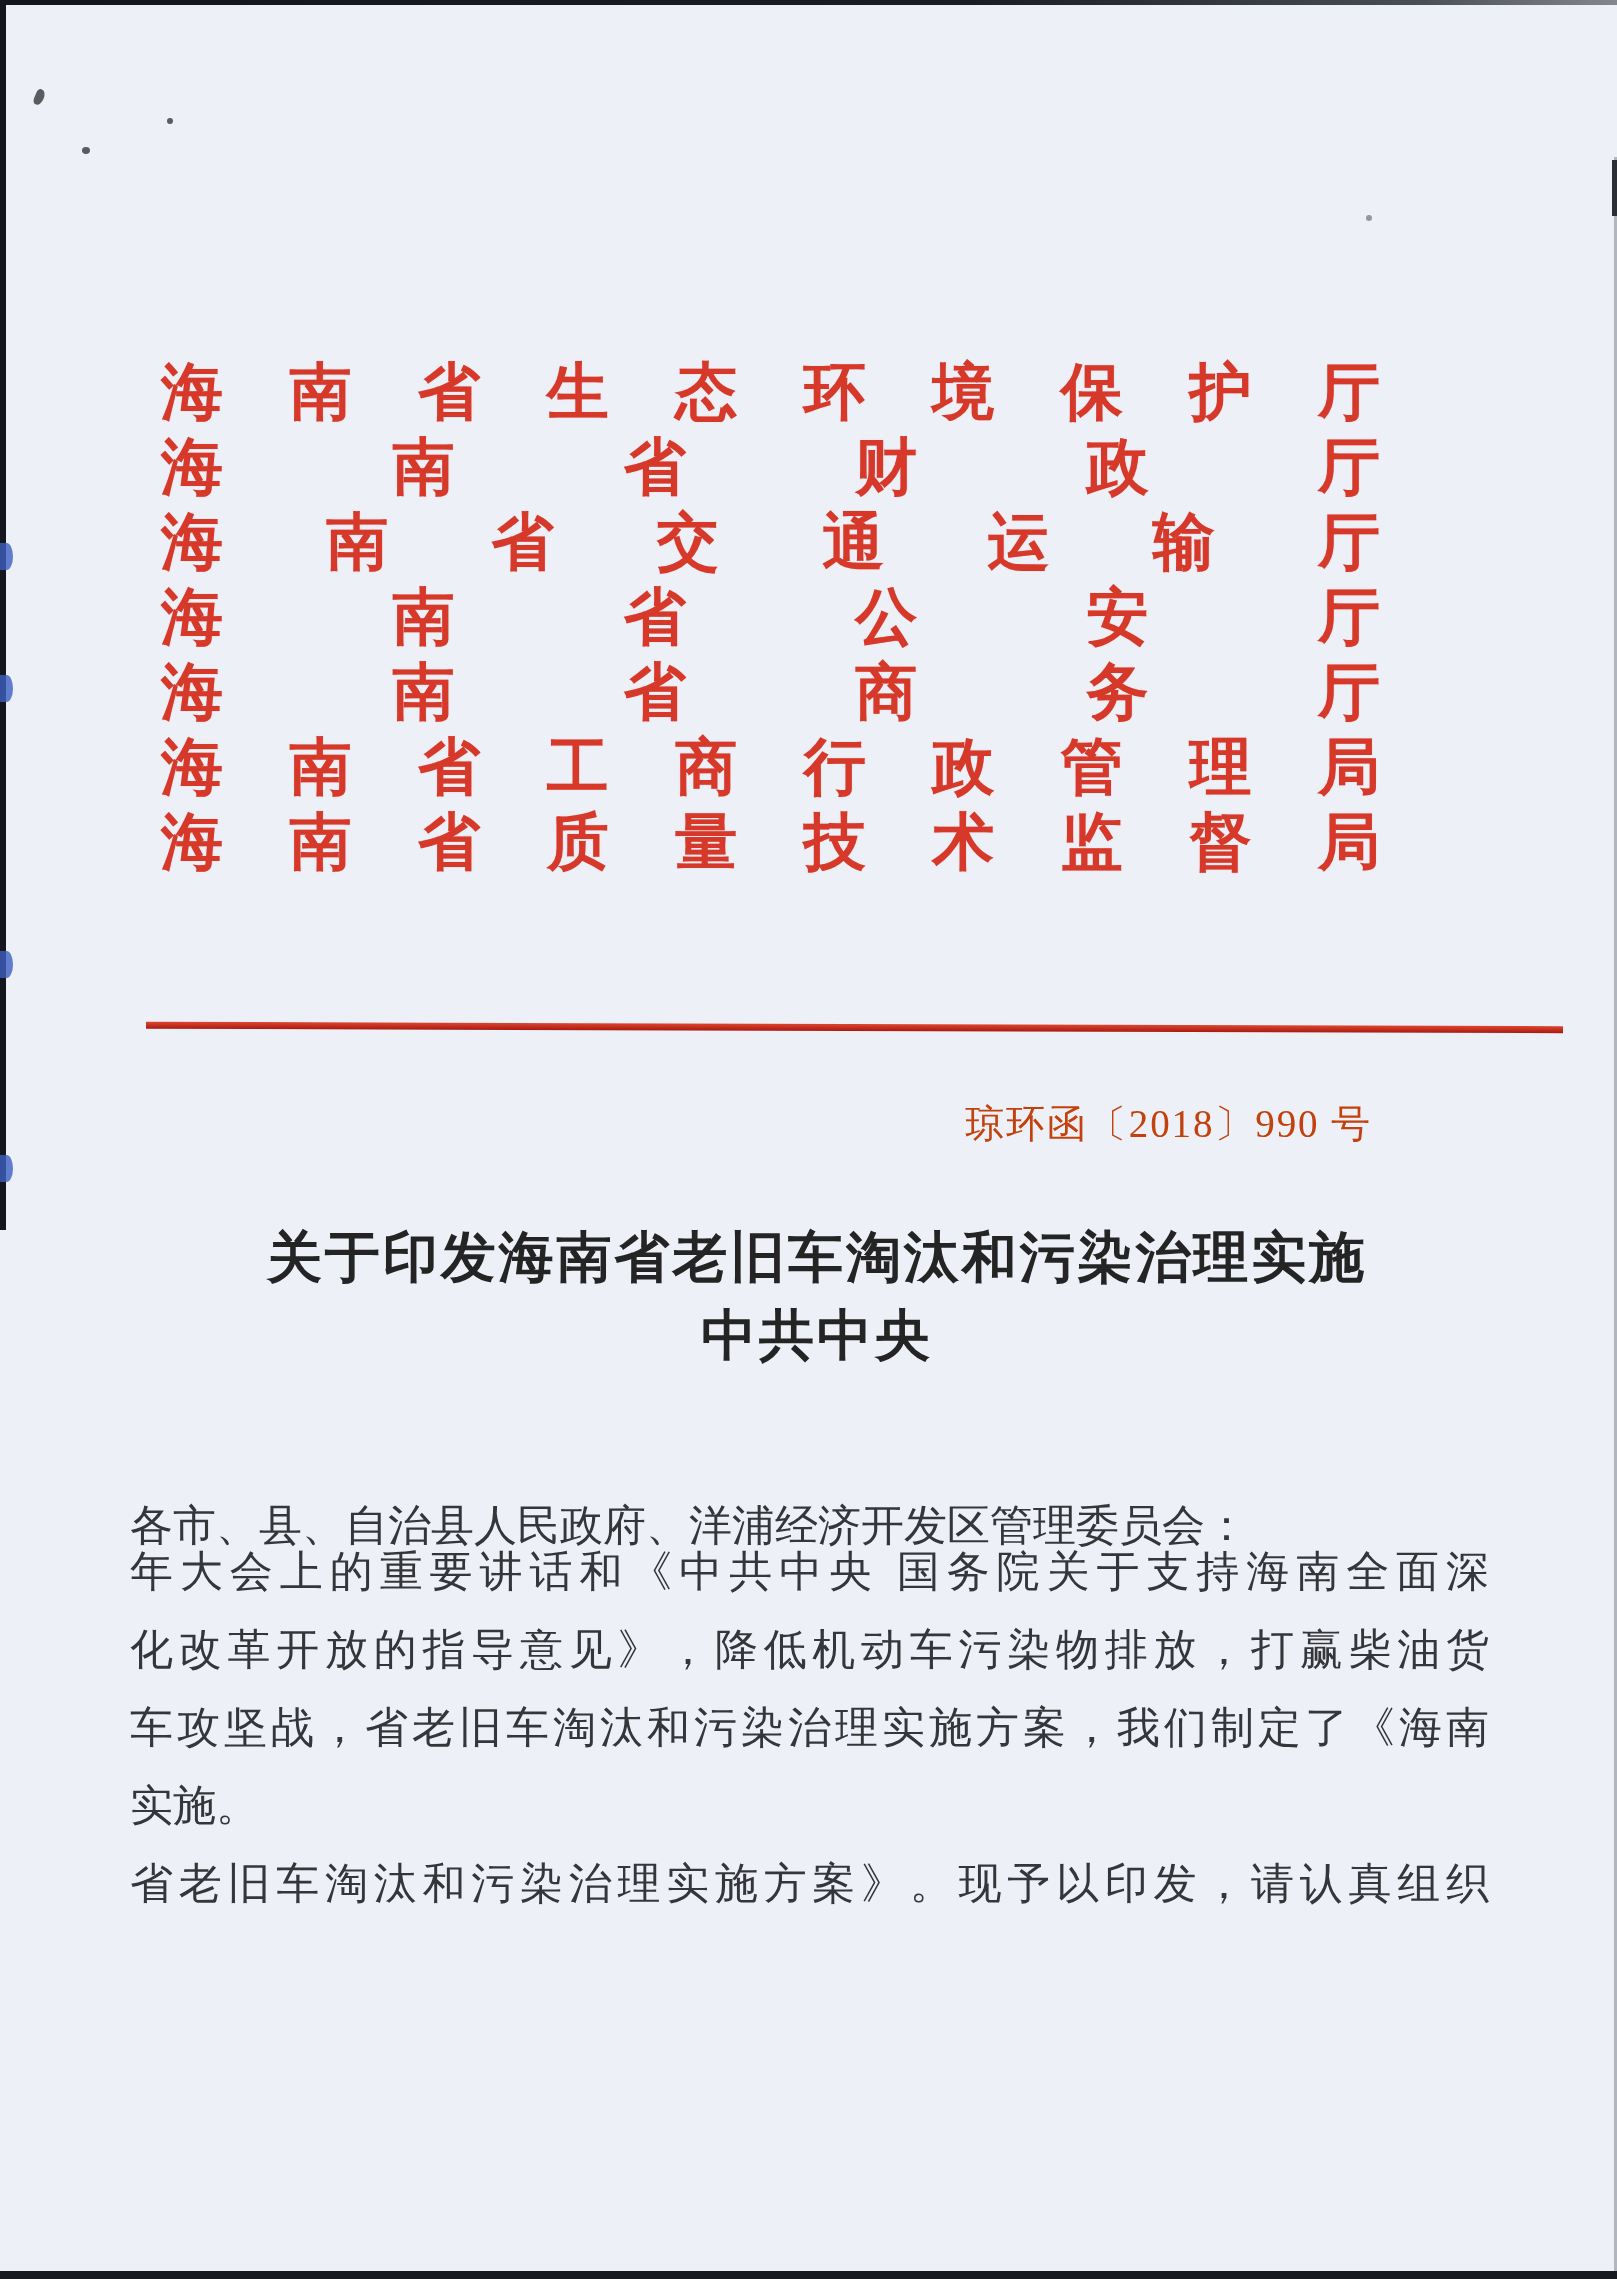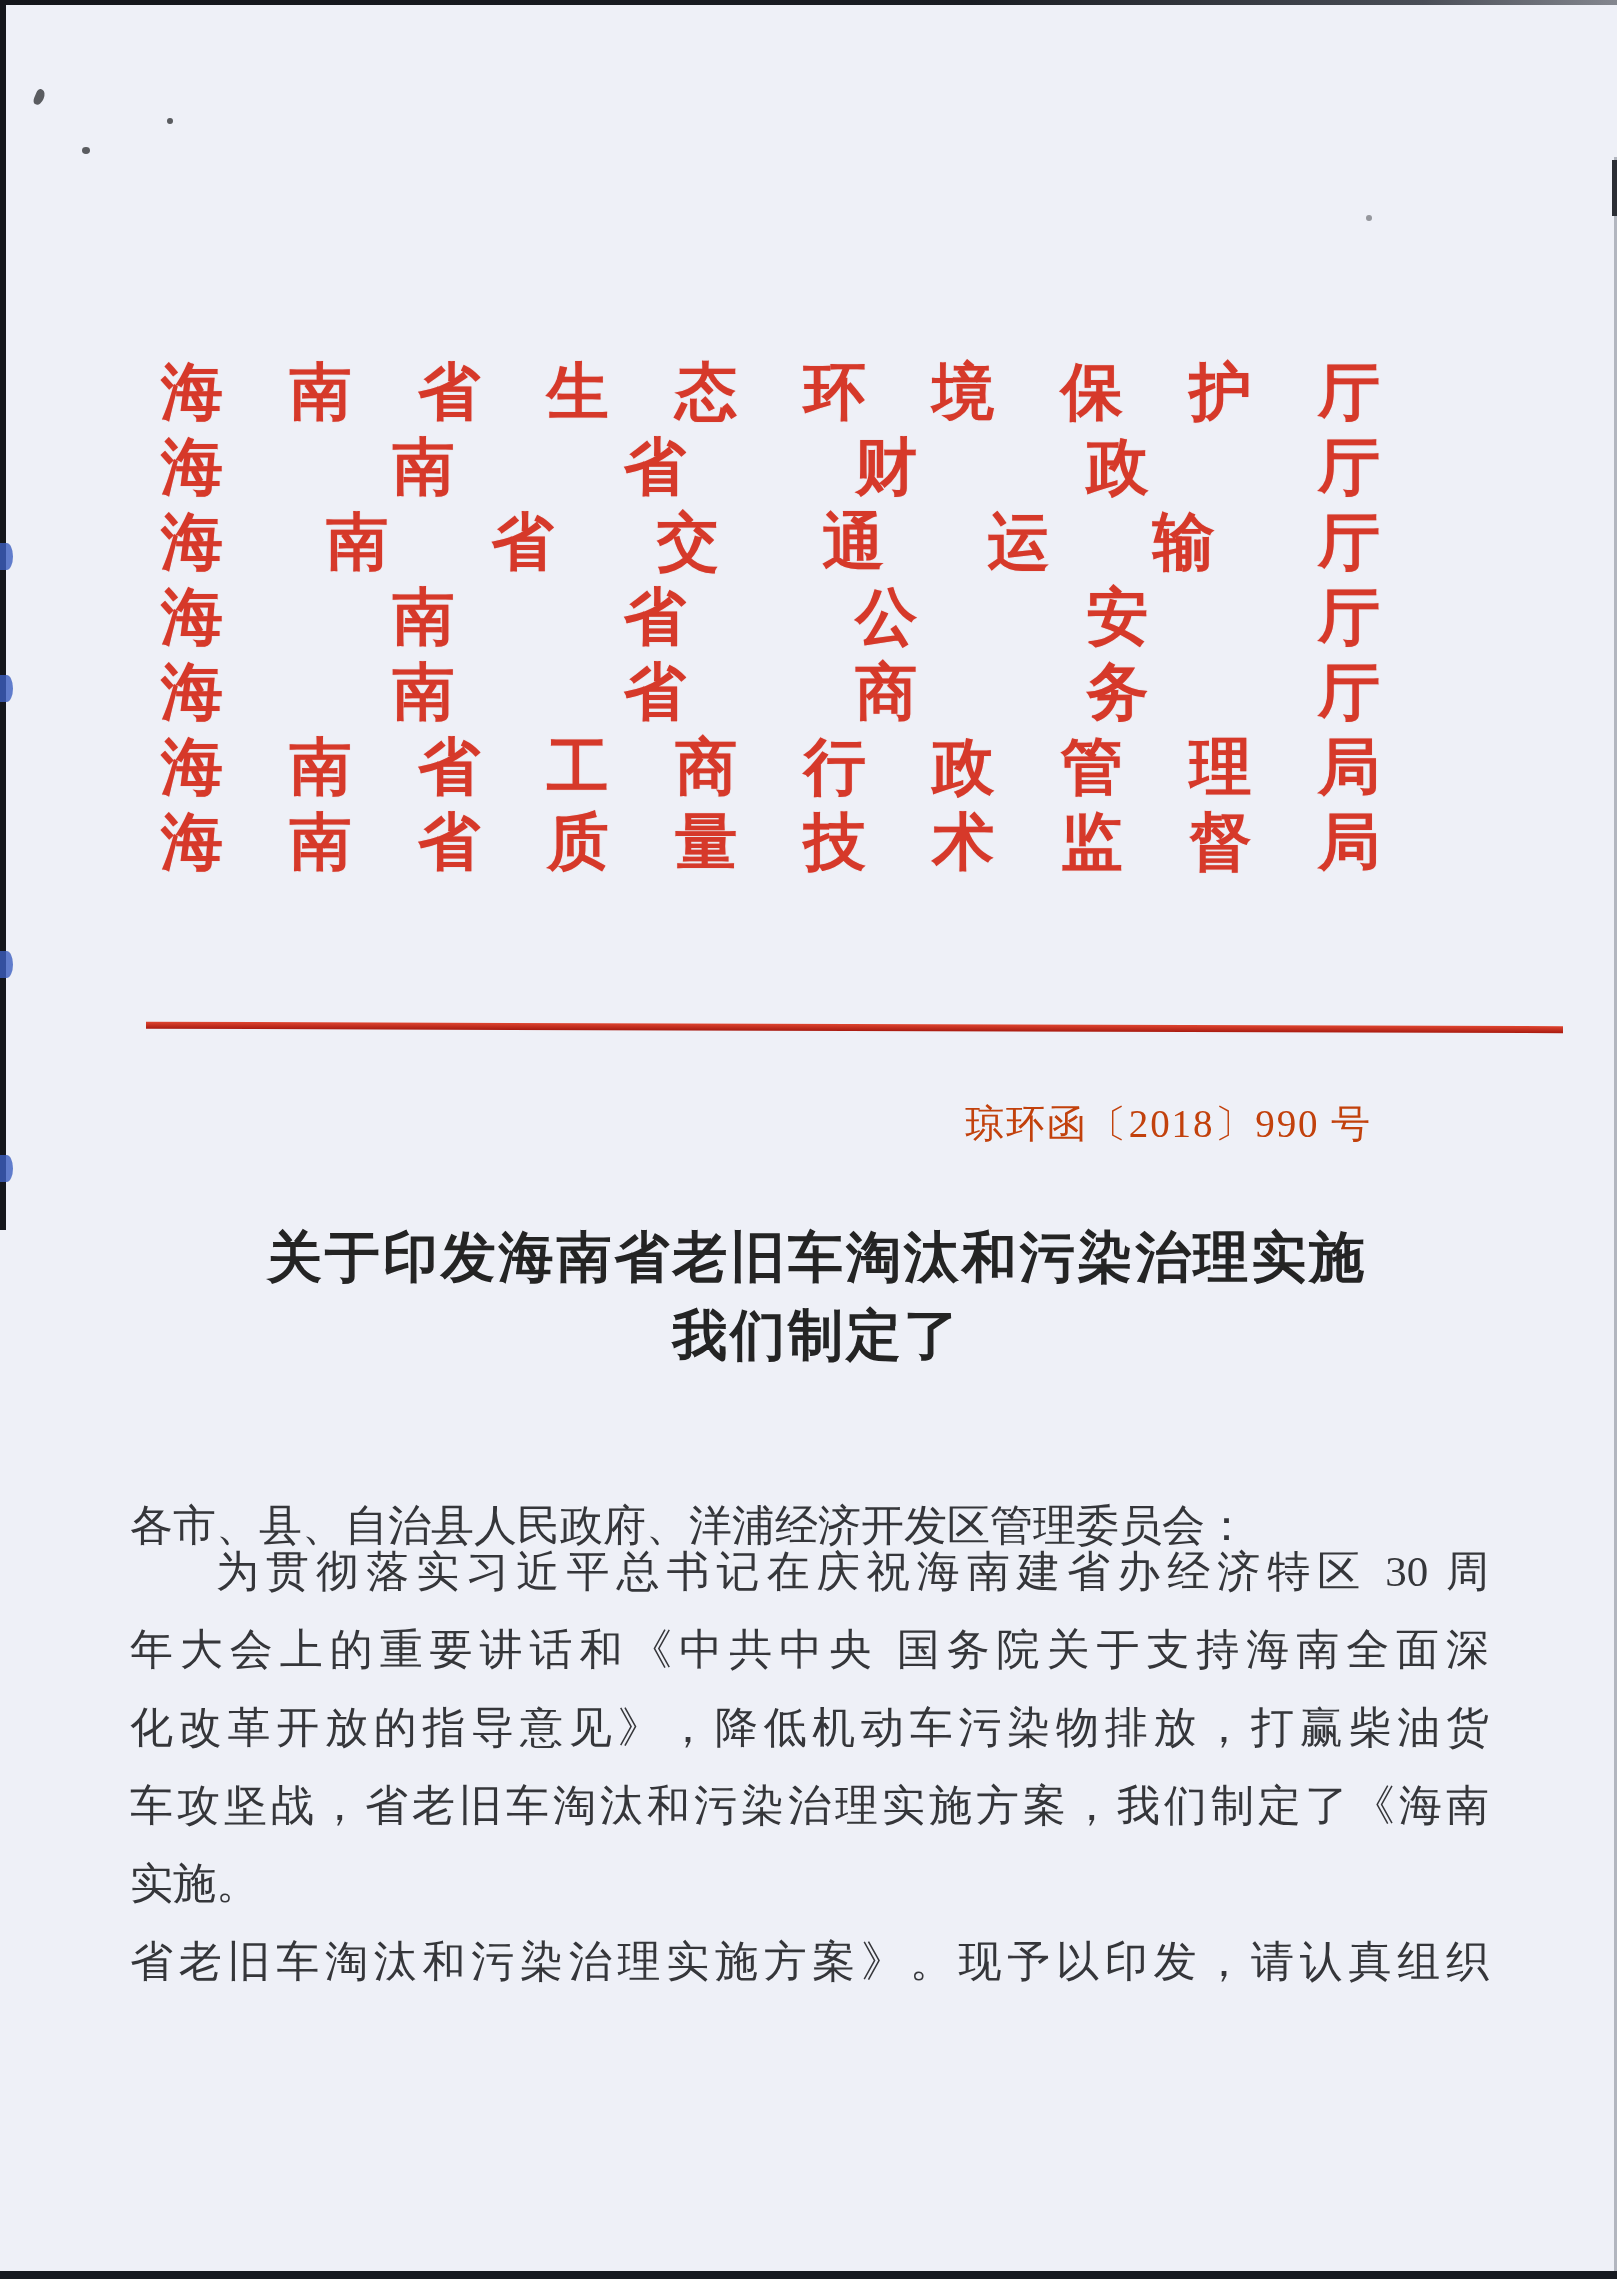--- a/index.html
+++ b/index.html
@@ -173,26 +173,25 @@
         <span>局</span>
       </div>
     </header>
 
   <div class="red-rule"></div>
 
   <div class="doc-number">琼环函〔2018〕990 号</div>
 
   <h1 class="title">
     <span>关于印发海南省老旧车淘汰和污染治理实施</span><br>
-    <span>我们制定了</span>
+    <span>中共中央</span>
   </h1>
 
   <div class="salutation">各市、县、自治县人民政府、洋浦经济开发区管理委员会：</div>
   <div class="paragraph">
-      <div class="body-line indent">为贯彻落实习近平总书记在庆祝海南建省办经济特区 30 周</div>
       <div class="body-line">年大会上的重要讲话和《中共中央 国务院关于支持海南全面深</div>
       <div class="body-line">化改革开放的指导意见》，降低机动车污染物排放，打赢柴油货</div>
       <div class="body-line">车攻坚战，省老旧车淘汰和污染治理实施方案，我们制定了《海南</div>
       <div class="body-line last">实施。</div>
       <div class="body-line">省老旧车淘汰和污染治理实施方案》。现予以印发，请认真组织</div>
     </div>
 
 </div>
 
 

